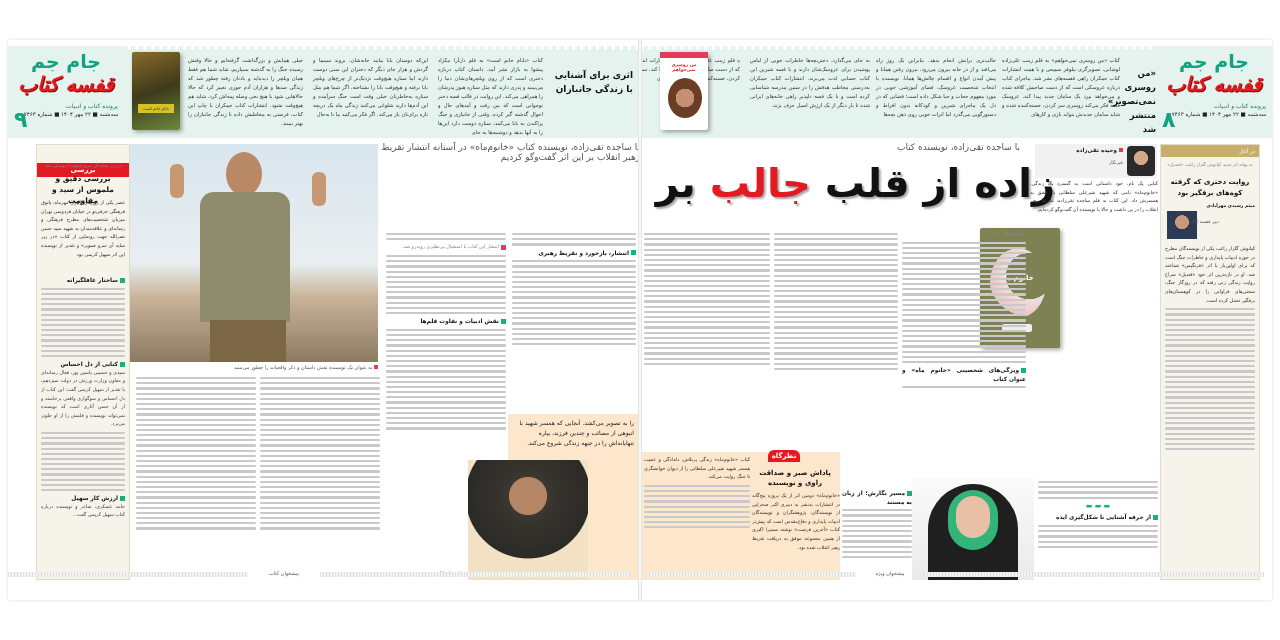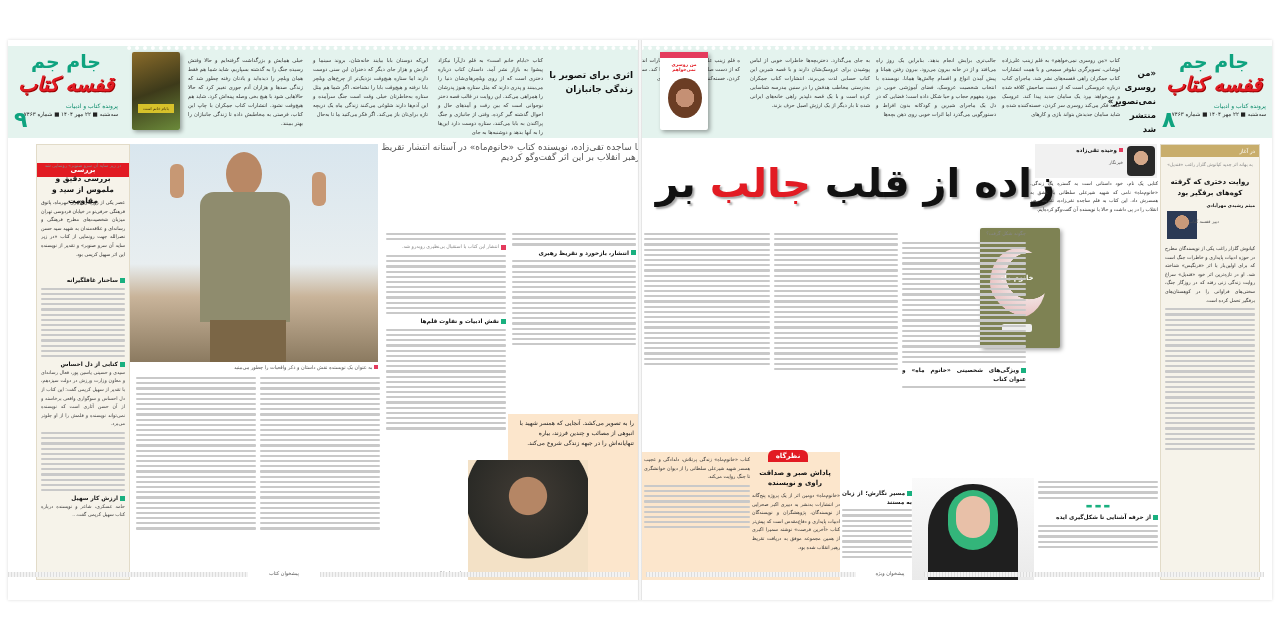--- a/index.html
+++ b/index.html
@@ -52,21 +52,21 @@
       <span class="mast-date" style="padding-right:6px;text-align:right">سه‌شنبه ■ ۲۲ مهر ۱۴۰۴ ■ شماره ۷۴۶۳</span>
       <span class="mast-num" style="left:6px">۹</span>
     </div>
 
     <div class="bookcover" style="left:124px;top:12px;width:48px;height:78px;background:linear-gradient(160deg,#8a6b2a,#3d3a1a 50%,#6b8a3a);">
       <div style="position:absolute;left:6px;top:52px;width:36px;height:9px;background:#d7c12a;font-size:4px;text-align:center;color:#3a2a0a;line-height:9px;direction:rtl">بابام خانم است</div>
     </div>
     <div class="snippet" style="left:180px;top:16px;width:115px">خیلی همایش و بزرگداشت گرفته‌ایم و حالا وقتش رسیده جنگ را به گذشته بسپاریم، شاید شما هم فقط همان ویلچر را دیده‌اید و یادتان رفته چطور شد که زندگی صدها و هزاران آدم جوری تغییر کرد که حالا حالاهایی شود با هیچ بخی وصله پینه‌اش کرد. شاید هم هیچ‌وقت نشود. انتشارات کتاب جمکران با چاپ این کتاب، فرصتی به مخاطبش داده تا زندگی جانبازان را بهتر ببینند.</div>
     <div class="snippet" style="left:305px;top:16px;width:115px">این‌که دوستان بابا بیایند خانه‌شان، بروند سینما و گردش و هزار جای دیگر که دختران این سنی دوست دارند اما ستاره هیچ‌وقت نزدیک‌تر از چرخ‌های ویلچر بابا نرفته و هیچ‌وقت بابا را نشناخته. اگر شما هم مثل ستاره به‌خاطرتان خیلی وقت است جنگ سرآمده و این آدم‌ها دارند شلوغی می‌کنند زندگی ماه یک دریچه تازه برای‌تان باز می‌کند. اگر فکر می‌کنید ما تا به‌حال</div>
     <div class="snippet" style="left:430px;top:16px;width:105px">کتاب «بابام خانم است» به قلم دل‌آرا نیکزاد پیشوا به بازار نشر آمد. داستان کتاب درباره دختری است که از روی ویلچرهای‌شان دنیا را می‌بینند و پدری دارند که مثل ستاره هنوز پدرشان را همراهی می‌کند. این روایت در قالب قصه دختر نوجوانی است که بین رفت و آمدهای حال و احوال گذشته گیر کرده. وقتی از جانبازی و جنگ پراکندن به بابا می‌کنند، ستاره دوست دارد این‌ها را به آنها بدهد و دوشنبه‌ها به جای</div>
-    <div class="snip-title" style="left:540px;top:28px;width:85px">اثری برای تصویر با زندگی جانبازان</div>
+    <div class="snip-title" style="left:540px;top:28px;width:85px">اثری برای آشنایی با زندگی جانبازان</div>
 
     <div class="sidebox" style="left:28px;top:104px;width:94px;height:436px">
       <div class="section-tag" style="left:0;top:18px;width:92px;height:14px;line-height:14px">بررسی</div>
       <div style="position:absolute;top:18px;left:4px;width:84px;font-size:4.5px;color:#888;text-align:center;direction:rtl">در زیر سایه آن سرو صنوبر» رونمایی شد</div>
       <div style="position:absolute;top:28px;left:4px;width:84px;font-size:7.5px;font-weight:bold;color:#111;text-align:center;direction:rtl;line-height:11px">بررسی دقیق و ملموس از سید و مقاومت</div>
       <div class="col" style="left:4px;top:54px;width:84px;height:70px;color:#333">عصر یکی از روزهای پاییزی مهرماه، پاتوق فرهنگی حرفی‌نو در خیابان فردوسی تهران میزبان شخصیت‌های مطرح فرهنگی و رسانه‌ای و علاقه‌مندان به شهید سید حسن نصرالله جهت رونمایی از کتاب «در زیر سایه آن سرو صنوبر» و تقدیر از نویسنده این اثر سهیل کریمی بود.</div>
       <div class="col" style="left:4px;top:128px;width:84px;height:300px">
         <span class="h"><span class="pin g"></span><span>ساختار غافلگیرانه</span></span>
         <span class="fakeline"></span><span class="fakeline"></span><span class="fakeline"></span><span class="fakeline"></span><span class="fakeline"></span><span class="fakeline"></span><span class="fakeline"></span><span class="fakeline"></span><span class="fakeline"></span><span class="fakeline"></span><span class="fakeline"></span><span class="fakeline"></span><span class="fakeline"></span><span class="fakeline"></span>
         <span class="h"><span class="pin g"></span><span>کتابی از دل احساس</span></span>
@@ -211,20 +211,21 @@
       <div style="position:absolute;left:8px;top:26px;width:34px;height:40px;border-radius:50%;background:radial-gradient(circle,#c59074 35%,#6b3d24 36%)"></div>
     </div>
     <div class="snippet" style="left:110px;top:16px;width:120px">به جای می‌گذارد. دختربچه‌ها خاطرات خوبی از لباس پوشیدن برای عروسک‌شان دارند و با قصه شیرین این کتاب حسابی لذت می‌برند. انتشارات کتاب جمکران به‌درستی مخاطب هدفش را در سنین مدرسه شناسایی کرده است و با یک قصه دلپذیر راهی خانه‌های ایرانی شده تا بار دیگر از یک ارزش اصیل حرف بزند.</div>
     <div class="snippet" style="left:236px;top:16px;width:120px">جالب‌تری برایش انجام بدهد. بنابراین یک روز راه می‌افتد و از در خانه بیرون می‌رود. بیرون رفتن همانا و پیش آمدن انواع و اقسام چالش‌ها همانا. نویسنده با انتخاب شخصیت عروسک، فضای آموزشی خوبی در مورد مفهوم حجاب و حیا شکل داده است؛ فضایی که در دل یک ماجرای شیرین و کودکانه بدون افراط و دستورگویی می‌گذرد اما اثرات خوبی روی ذهن بچه‌ها</div>
     <div class="snippet" style="left:362px;top:16px;width:118px">کتاب «من روسری نمی‌خواهم» به قلم زینب علی‌زاده لوشانی، تصویرگری نیلوفر سمیعی و با همت انتشارات کتاب جمکران راهی قفسه‌های نشر شد. ماجرای کتاب درباره عروسکی است که از دست صاحبش کلافه شده و می‌خواهد بپرد یک سامان جدید پیدا کند. عروسک قصه فکر می‌کند روسری سر کردن، خسته‌کننده شده و شاید سامان جدیدش بتواند بازی و کارهای</div>
     <div class="snip-title" style="left:482px;top:26px;width:34px;font-size:8.5px">«من روسری نمی‌تصویر» منتشر شد</div>
 
     <div id="headline" style="left:-260px;width:760px;top:120px">
       <span>زاده از قلب </span><span class="red">جالب</span><span> بر جلد کتاب</span>
     </div>
+    <div id="kicker-right" style="position:absolute;left:0;top:102px;width:380px;font-size:9px;color:#555;text-align:right;direction:rtl;overflow:hidden;white-space:nowrap">با ساجده تقی‌زاده، نویسنده کتاب</div>
 
     <div style="position:absolute;left:395px;top:104px;width:122px;height:34px;background:#f1f1f1">
       <div style="position:absolute;right:2px;top:2px;width:28px;height:30px;border-radius:4px;background:radial-gradient(circle at 50% 40%,#d4a88a 30%,#2a2a2a 32%)"></div>
       <div style="position:absolute;right:34px;top:3px;font-size:5.5px;font-weight:bold;color:#111;direction:rtl"><span class="pin" style="display:inline-block;width:4px;height:4px;background:#e43b5d;margin-left:2px"></span><span>وحیده تقی‌زاده</span></div>
       <div style="position:absolute;right:34px;top:16px;font-size:4.5px;color:#555;direction:rtl">خبرنگار</div>
     </div>
     <div class="col" style="left:390px;top:140px;width:128px;height:46px;color:#333">کتابی یک نام، خود داستانی است به گستره یک زندگی. «خانوم‌ماه» نامی که شهید شیرعلی سلطانی با عشق به همسرش داد. این کتاب به قلم ساجده تقی‌زاده، تقریظ رهبر انقلاب را در پی داشت و حالا با نویسنده آن گفت‌وگو کرده‌ایم.</div>
 
     <div class="bookcover" style="left:340px;top:188px;width:80px;height:120px;background:#7e8253">
       <div style="position:absolute;left:10px;top:20px;width:56px;height:70px;border-radius:50%;background:radial-gradient(circle at 70% 40%,#7e8253 40%,#f1dede 41%,#e9c4c4 70%,#7e8253 71%)"></div>
@@ -292,21 +293,21 @@
         <span class="fakeline"></span>
         <span class="fakeline"></span>
         <span class="fakeline"></span>
         <span class="fakeline"></span>
         <span class="fakeline"></span>
     </div>
 
     <div class="beige" style="left:0;top:412px;width:200px;height:128px">
       <div class="col" style="left:4px;top:4px;width:106px;height:120px;color:#333">کتاب «خانوم‌ماه» زندگی پرتلاش، دلدادگی و عجیب همسر شهید شیرعلی سلطانی را از دیوان خوانشگری تا جنگ روایت می‌کند.<span class="fakeline"></span><span class="fakeline"></span><span class="fakeline"></span><span class="fakeline"></span><span class="fakeline"></span><span class="fakeline"></span><span class="fakeline"></span><span class="fakeline"></span><span class="fakeline"></span></div>
     </div>
-    <div class="section-tag" style="left:128px;top:410px;width:40px;height:12px;line-height:12px;border-radius:6px 6px 0 0">نظرگاه</div>
+    <div class="section-tag" style="left:128px;top:410px;width:32px;height:12px;line-height:12px;border-radius:6px 6px 0 0">نظرگاه</div>
     <div style="position:absolute;left:110px;top:428px;width:90px;font-size:7px;font-weight:bold;color:#111;direction:rtl;text-align:center;line-height:10px">پاداش صبر و صداقت راوی و نویسنده</div>
     <div class="col" style="left:112px;top:452px;width:88px;height:84px;color:#333">«خانوم‌ماه» دومین اثر از یک پروژه پنج‌گانه در انتشارات به‌نشر به دبیری اکبر صحرایی از نویسندگان، پژوهشگران و نویسندگان ادبیات پایداری و دفاع‌مقدس است که پیش‌تر کتاب «آخرین فرصت» نوشته سمیرا اکبری از همین مجموعه موفق به دریافت تقریظ رهبر انقلاب شده بود.</div>
 
     <div class="col" style="left:202px;top:446px;width:70px;height:94px">
       <span class="h"><span class="pin g"></span><span>مسیر نگارش؛ از زبان به مستند</span></span>
       <span class="fakeline"></span>
         <span class="fakeline"></span>
         <span class="fakeline"></span>
         <span class="fakeline"></span>
         <span class="fakeline"></span>

